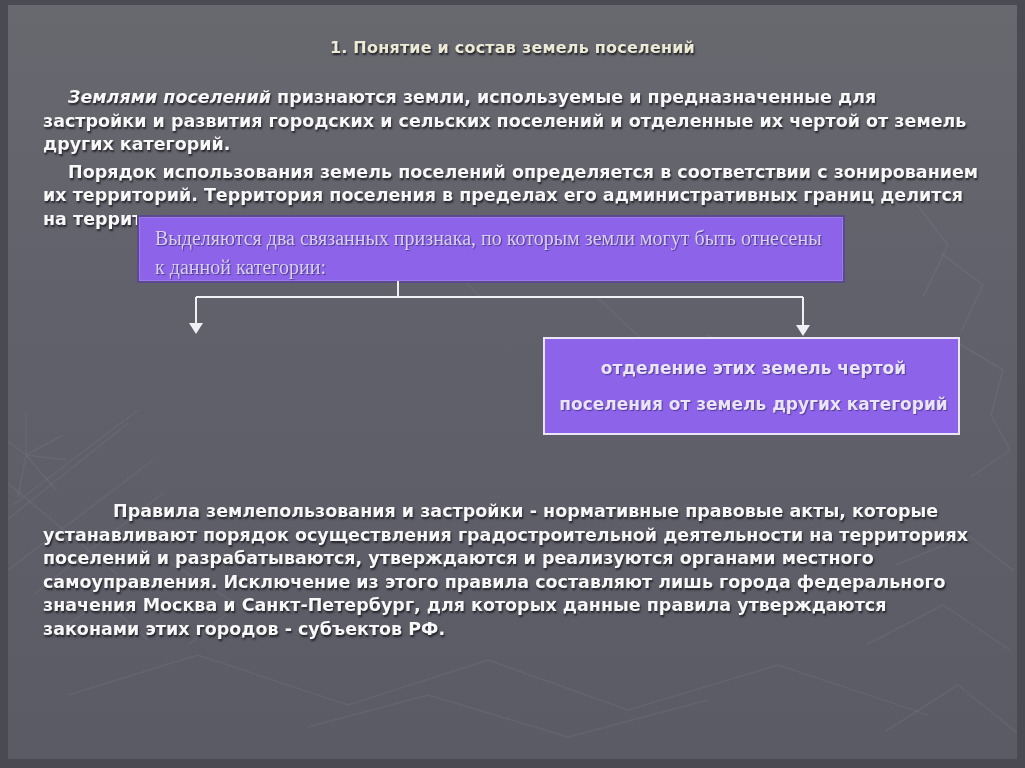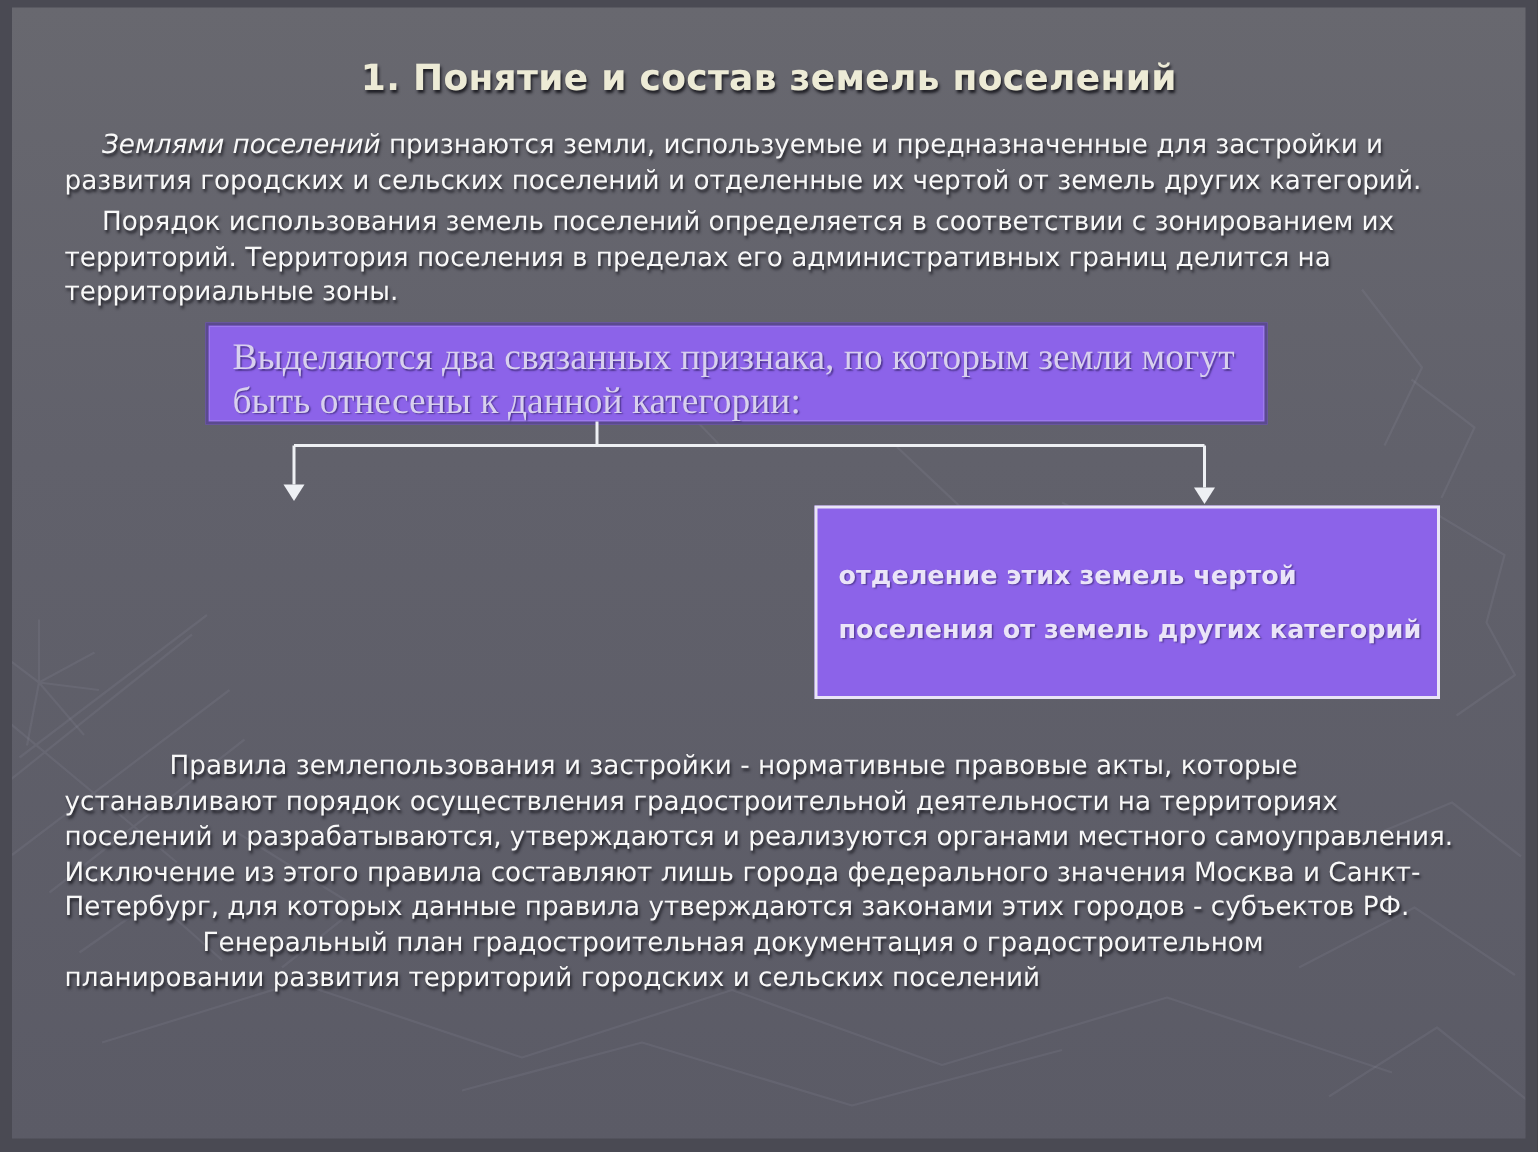--- a/index.html
+++ b/index.html
@@ -16,63 +16,63 @@
   }
   .slide{
     position:absolute;left:8px;top:5px;width:1009px;height:754px;overflow:hidden;
     background:linear-gradient(180deg,#68686f 0%,var(--slide-bg,#61616b) 40%,#5b5b66 100%);
   }
   .doodles{position:absolute;left:0;top:0;z-index:0;}
   .layer{position:absolute;z-index:1;}
 
   .title{
     left:0;top:33px;width:1009px;text-align:center;
-    font-size:24px;font-weight:bold;color:var(--title-text,#edebd6);
+    font-size:16px;font-weight:bold;color:var(--title-text,#edebd6);
     text-shadow:1px 2px 2px rgba(18,18,24,.85);
     letter-spacing:.2px;
   }
   .textblock{
     left:35px;width:938px;color:var(--body-text,#f8f8f8);
-    font-size:17.5px;font-weight:normal;line-height:23.5px;
+    font-size:17.5px;font-weight:bold;line-height:23.5px;
     text-shadow:1px 2px 2px rgba(18,18,24,.8);
   }
   .textblock p{margin:0;}
   .intro{top:81px;}
   .closing{top:495px;}
   .indent-sm{text-indent:25px;}
   .indent-md{text-indent:71px;}
   .indent-md2{text-indent:70px;}
   .indent-lg{text-indent:92px;}
   .gap-top{margin-top:4px !important;}
   .lead-term{font-style:italic;}
 
   .root-box{
     left:129px;top:210px;width:708px;height:68px;box-sizing:border-box;
     background:var(--box-fill,#8c63e9);
     border:2px solid var(--root-border,#5b4a8f);
     box-shadow:0 0 0 1px rgba(255,255,255,.15) inset;
     padding:7px 16px 0 16px;
     font-family:"Liberation Serif","DejaVu Serif",serif;
-    font-size:25px;line-height:29px;color:var(--root-text,#d8d0ee);
+    font-size:20px;line-height:29px;color:var(--root-text,#d8d0ee);
     text-shadow:1px 1px 1px rgba(40,25,90,.6);
   }
   .branch{
     box-sizing:border-box;background:var(--box-fill,#8c63e9);
     border:2px solid var(--branch-border,#e9e5f6);
     font-size:17px;font-weight:bold;color:var(--box-text,#eae4f8);
     text-shadow:1px 1px 1px rgba(40,25,90,.55);
   }
   .branch-left{
     left:42px;top:330px;width:413px;height:113px;
     padding:13px 12px 0 12px;line-height:35.5px;
   }
   .branch-right{
-    left:535px;top:332px;width:417px;height:129px;
+    left:535px;top:332px;width:417px;height:98px;
     padding:0 10px 0 14px;line-height:36px;
-    display:flex;align-items:center;
+    display:flex;align-items:center;text-align:center;
   }
   .connector{position:absolute;left:0;top:0;z-index:1;}
 </style>
 </head>
 <body>
 
 <div class="stage">
   <div class="slide">
 
     <svg class="doodles" width="1009" height="754" viewBox="0 0 1009 754">
@@ -116,17 +116,16 @@
       <polygon points="788,320 802,320 795,331" fill="#eef0f4"></polygon>
     </svg>
 
 
     <div class="layer branch branch-right">
       <span>отделение этих земель чертой поселения от земель других категорий</span>
     </div>
 
     <div class="layer textblock closing">
       <p class="indent-md2">Правила землепользования и застройки - нормативные правовые акты, которые устанавливают порядок осуществления градостроительной деятельности на территориях поселений и разрабатываются, утверждаются и реализуются органами местного самоуправления. Исключение из этого правила составляют лишь города федерального значения Москва и Санкт-Петербург, для которых данные правила утверждаются законами этих городов - субъектов РФ.</p>
-      <p class="indent-lg">Генеральный план градостроительная документация о градостроительном планировании развития территорий городских и сельских поселений</p>
     </div>
 
   </div>
 </div>
 
 </body></html>

